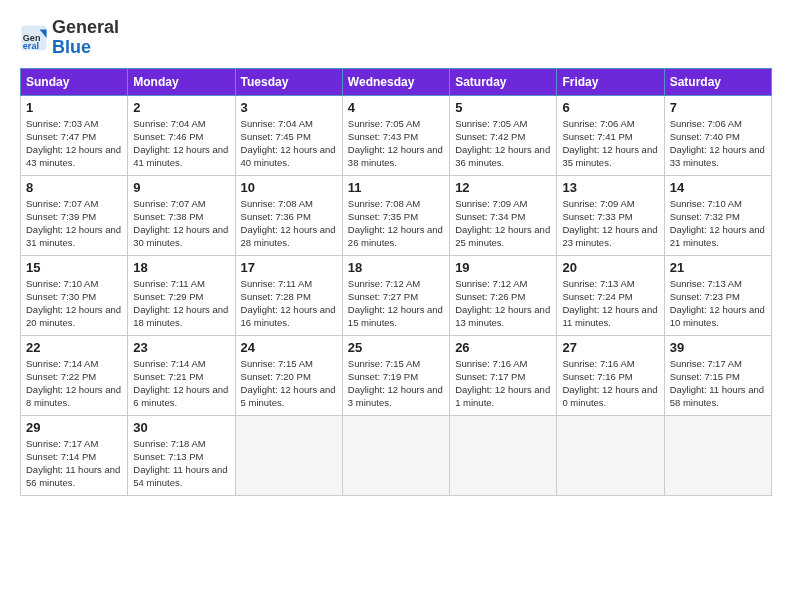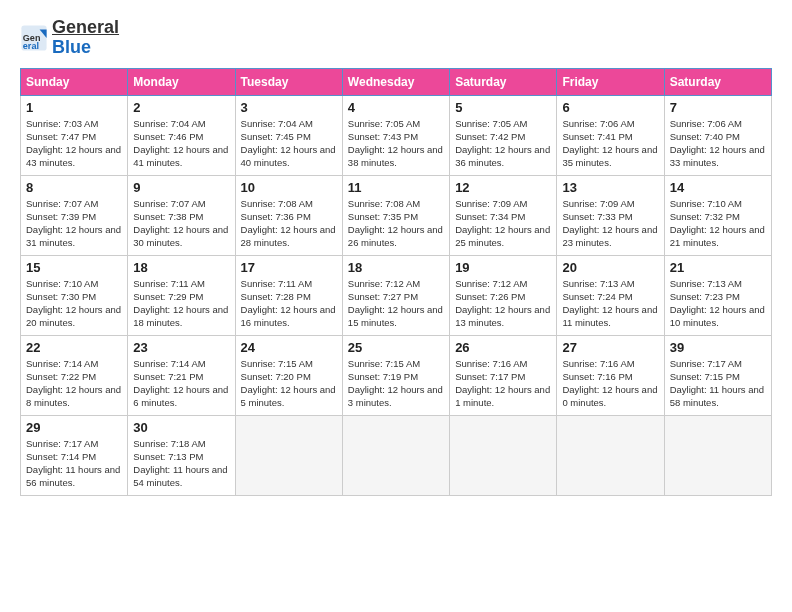--- a/index.html
+++ b/index.html
@@ -22,21 +22,21 @@
     }
     .logo {
       display: flex;
       align-items: center;
     }
     .logo-text {
       font-size: 18px;
       font-weight: bold;
       line-height: 1.1;
     }
-    .logo-text .general { color: #333; text-decoration: underline; }
+    .logo-text .general { color: #333; }
     .logo-text .blue { color: #1a6bbf; }
     .logo-icon {
       width: 28px;
       height: 28px;
       margin-right: 4px;
     }
     .title-area {
       text-align: right;
     }
     .month-title {
@@ -47,21 +47,21 @@
     .location {
       font-size: 14px;
       color: #444;
     }
     .calendar {
       width: 100%;
       border-collapse: collapse;
       border: 1px solid #ccc;
     }
     .calendar th {
-      background: #ec4899;
+      background: #6d28d9;
       color: #fff;
       font-size: 12px;
       font-weight: bold;
       padding: 6px 5px;
       border: 1px solid #5590cc;
       text-align: left;
     }
     .calendar td {
       width: 14.28%;
       vertical-align: top;

